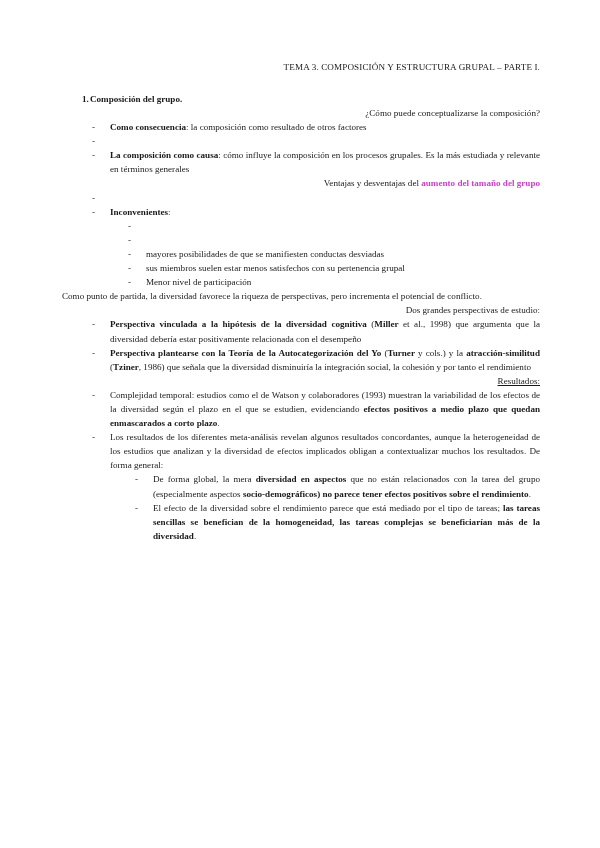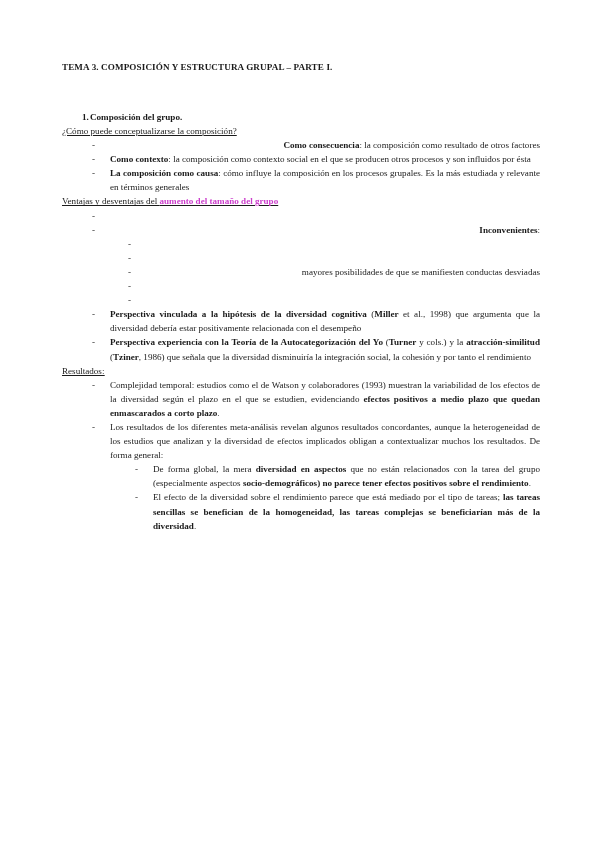--- a/index.html
+++ b/index.html
@@ -16,36 +16,36 @@
   }
   .page {
     position: relative;
     width: 600px;
     height: 848px;
     background: #ffffff;
     box-sizing: border-box;
     padding: 62px 60px 0 62px;
   }
   .doc-title {
-    text-align: left;
-    font-weight: bold;
+    text-align: right;
+    font-weight: normal;
     font-size: 9.1px;
     letter-spacing: 0.12px;
-    margin: 0 0 37px 0;
+    margin: 0 0 19px 0;
     line-height: 1.2;
   }
   
   .p {
     font-size: 9.1px;
     line-height: 14.1px;
     margin: 0;
     text-align: justify;
     text-justify: inter-word;
   }
-  .p.noj { text-align: left; text-decoration: underline; }
+  .p.noj { text-align: right; }
 
   
   .numbered {
     display: flex;
     margin: 0 0 0 0;
     font-size: 9.1px;
     line-height: 14.1px;
     font-weight: bold;
   }
   .numbered .num {
@@ -65,21 +65,21 @@
   }
   .b > .dash {
     flex: 0 0 auto;
     text-align: left;
   }
   .b > .body {
     flex: 1;
     text-align: justify;
     text-justify: inter-word;
   }
-  .b > .body.noj { text-align: right; margin-left: 39px; }
+  .b > .body.noj { text-align: left; }
 
   
   .lvl1 { padding-left: 30px; }
   .lvl1 > .dash { width: 18px; }
 
   
   .lvl2 { padding-left: 66px; }
   .lvl2 > .dash { width: 18px; }
 
   
@@ -104,21 +104,20 @@
 
   <div class="p noj">¿Cómo puede conceptualizarse la composición?</div>
 
   <div class="b lvl1">
     <span class="dash">-</span>
     <span class="body noj"><b>Como consecuencia</b><span>:  la composición como resultado de otros factores</span></span>
   </div>
 
   <div class="b lvl1">
     <span class="dash">-</span>
-    <span class="body"><b>Como contexto</b><span>: la composición como contexto social en el que se producen otros procesos y son influidos por ésta</span></span>
   </div>
 
   <div class="b lvl1">
     <span class="dash">-</span>
     <span class="body"><b>La composición como causa</b><span>:  cómo influye la composición en los procesos grupales. Es la más estudiada y relevante en términos generales</span></span>
   </div>
 
 
   <div class="p noj"><span>Ventajas y desventajas del </span><span class="hl">aumento del tamaño del grupo</span></div>
 
@@ -136,37 +135,41 @@
   </div>
   <div class="b lvl2">
     <span class="dash">-</span>
   </div>
   <div class="b lvl2">
     <span class="dash">-</span>
     <span class="body noj">mayores posibilidades de que se manifiesten conductas desviadas</span>
   </div>
   <div class="b lvl2">
     <span class="dash">-</span>
+    <span class="body noj">sus miembros suelen estar menos satisfechos con su pertenencia grupal</span>
   </div>
   <div class="b lvl2">
     <span class="dash">-</span>
+    <span class="body noj">Menor nivel de participación</span>
   </div>
 
 
 
+  <div class="p">Como punto de partida, la diversidad favorece la riqueza de perspectivas, pero incrementa el potencial de conflicto.</div>
 
+  <div class="p noj">Dos grandes perspectivas de estudio:</div>
 
   <div class="b lvl1">
     <span class="dash">-</span>
     <span class="body"><b>Perspectiva vinculada a la hipótesis de la diversidad cognitiva</b> (<b>Miller</b><span> et al., 1998)</span><span> que argumenta que la diversidad  debería estar positivamente relacionada con el desempeño</span></span>
   </div>
 
   <div class="b lvl1">
     <span class="dash">-</span>
-    <span class="body"><b>Perspectiva experiencia con la Teoría de la Autocategorización del Yo</b> (<b>Turner</b><span> y cols.) y la </span><b>atracción-similitud</b> (<b>Tziner</b><span>, 1986) que señala que la diversidad  disminuiría la integración social, la cohesión y por tanto el rendimiento</span></span>
+    <span class="body"><b>Perspectiva plantearse con la Teoría de la Autocategorización del Yo</b> (<b>Turner</b><span> y cols.) y la </span><b>atracción-similitud</b> (<b>Tziner</b><span>, 1986) que señala que la diversidad  disminuiría la integración social, la cohesión y por tanto el rendimiento</span></span>
   </div>
 
   <div class="p noj"><u>Resultados:</u></div>
 
   <div class="b lvl1">
     <span class="dash">-</span>
     <span class="body"><span>Complejidad temporal: estudios como el de Watson y colaboradores  (1993) muestran la variabilidad de los efectos de la diversidad según el plazo en el que se estudien, evidenciando </span><b>efectos positivos a medio plazo que quedan enmascarados a corto plazo</b><span>.</span></span>
   </div>
 
   <div class="b lvl1">

